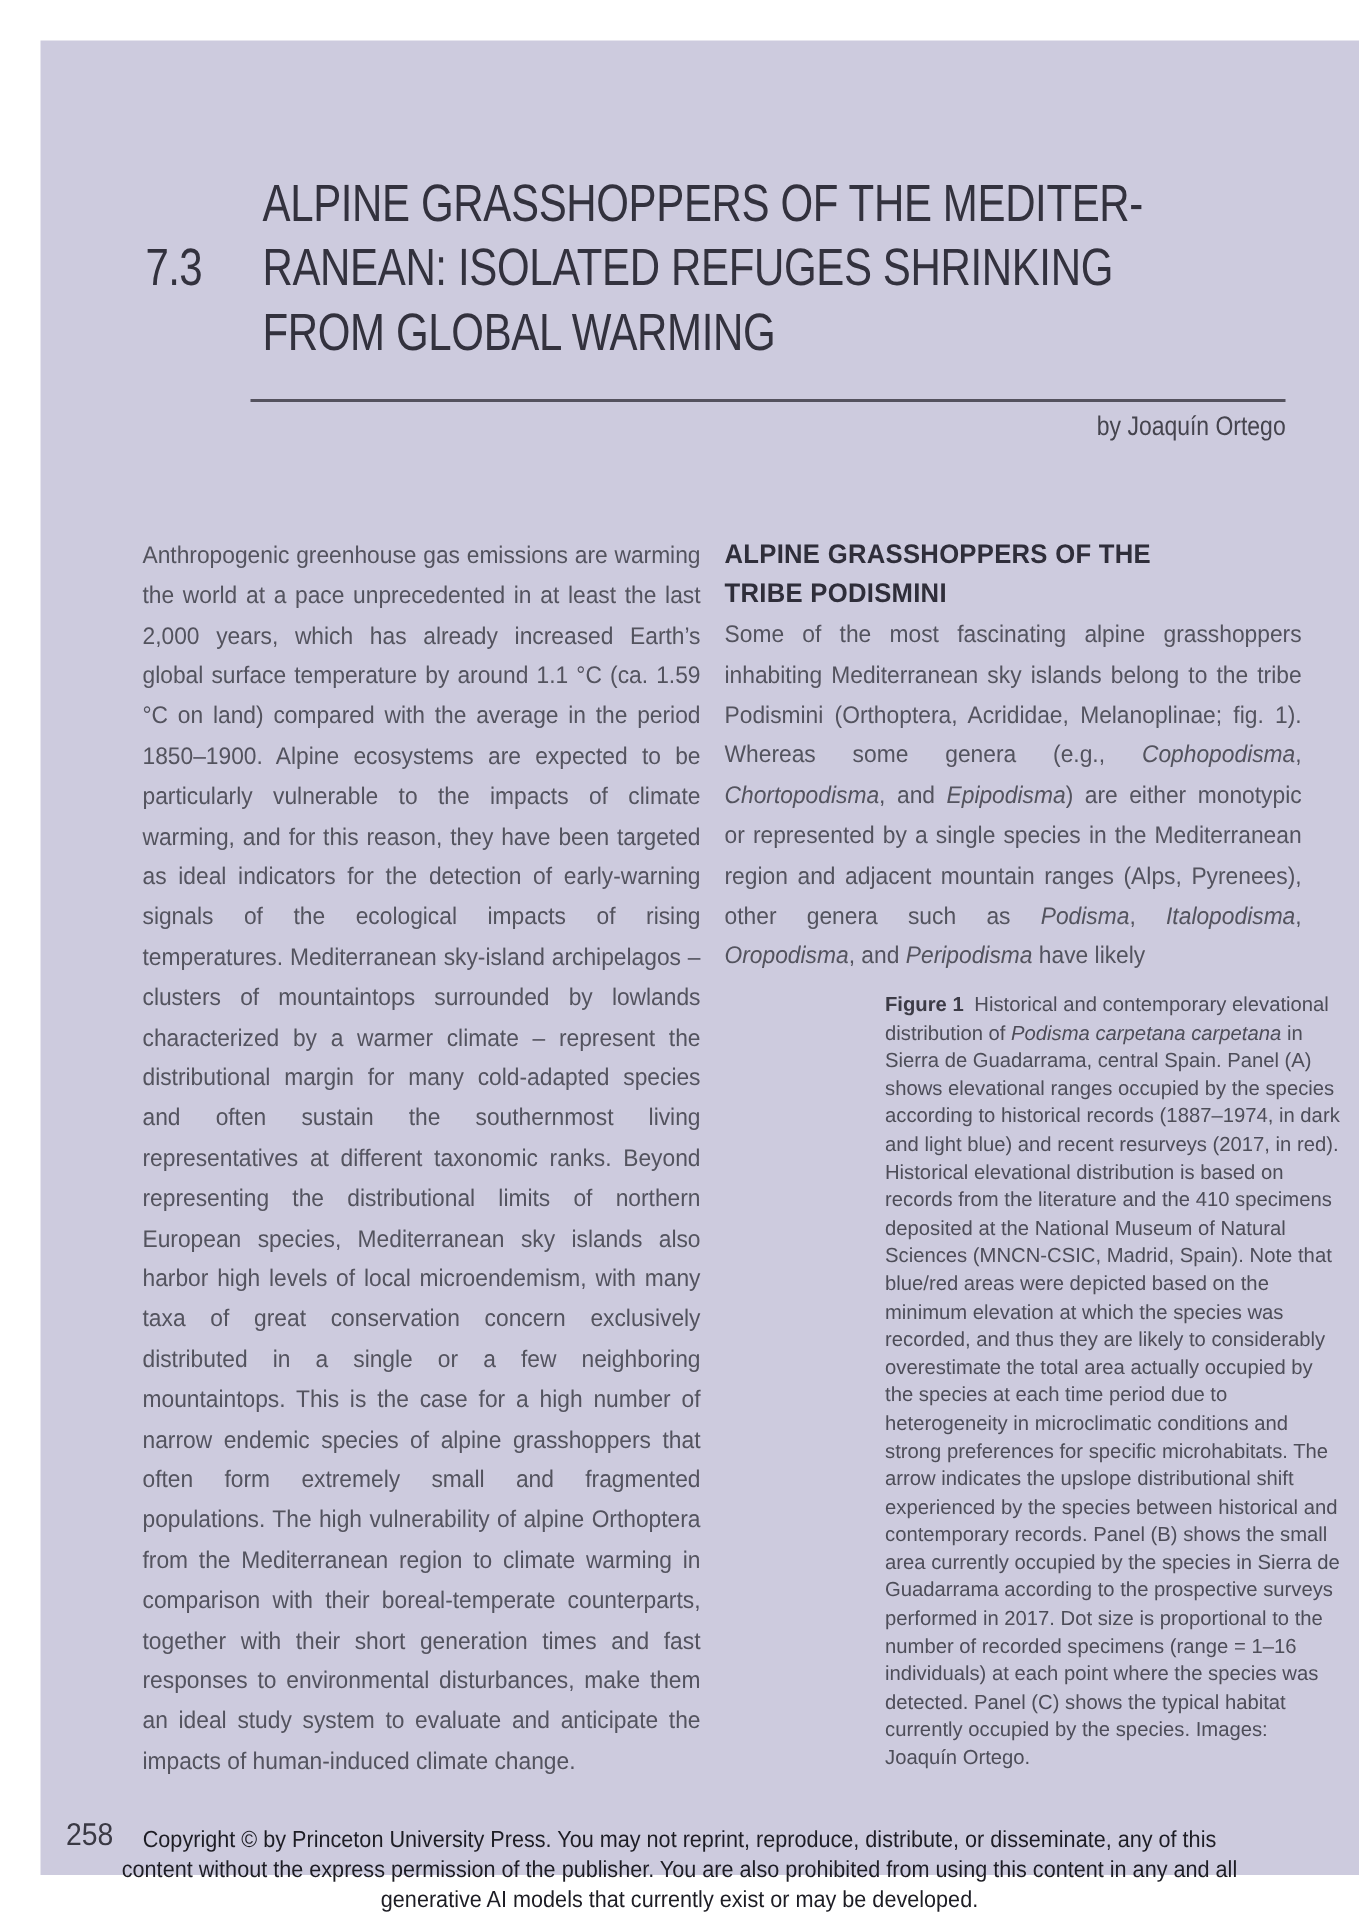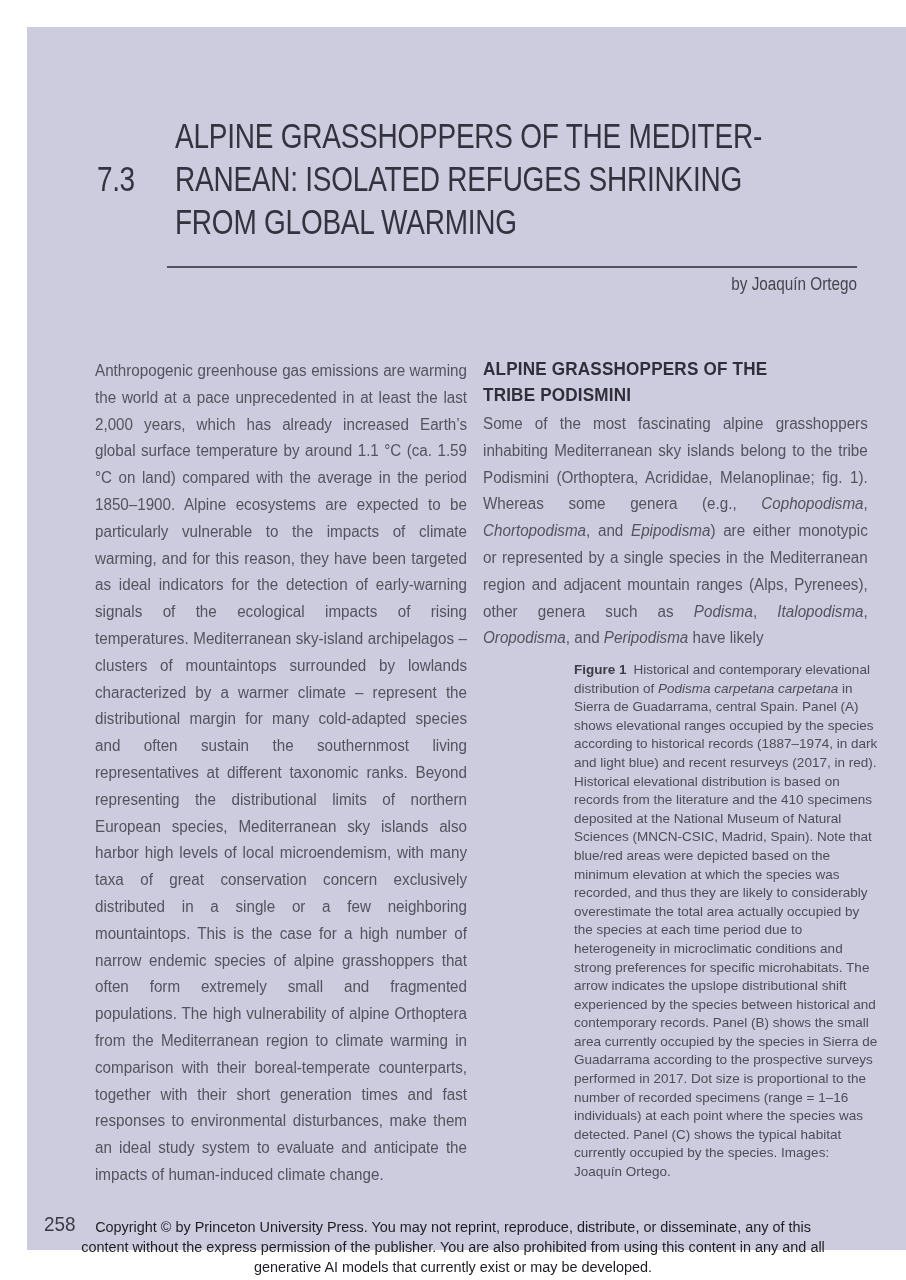--- a/index.html
+++ b/index.html
@@ -60,21 +60,21 @@
     margin:0;color:var(--heading-ink);font-size:18px;line-height:26px;
     letter-spacing:0.2px;
   }
   .subsection-heading span{display:block;}
   .col-right p{
     margin:3px 0 0 0;font-size:16px;line-height:26.8px;color:var(--body-ink);
     text-align:justify;text-align-last:left;
   }
   
   .figure-caption{
-    position:absolute;left:574px;top:661px;width:305px;
+    position:absolute;left:590px;top:661px;width:305px;
     font-size:13.5px;line-height:18.6px;color:var(--caption-ink);
     text-align:left;
   }
   .figure-caption b{margin-right:7px;color:#3c3b46;}
   
   .page-number{
     position:absolute;left:44px;top:1212px;font-size:21px;color:#3a3944;
     transform:scaleX(0.9);transform-origin:0 0;
   }
   .copyright{

